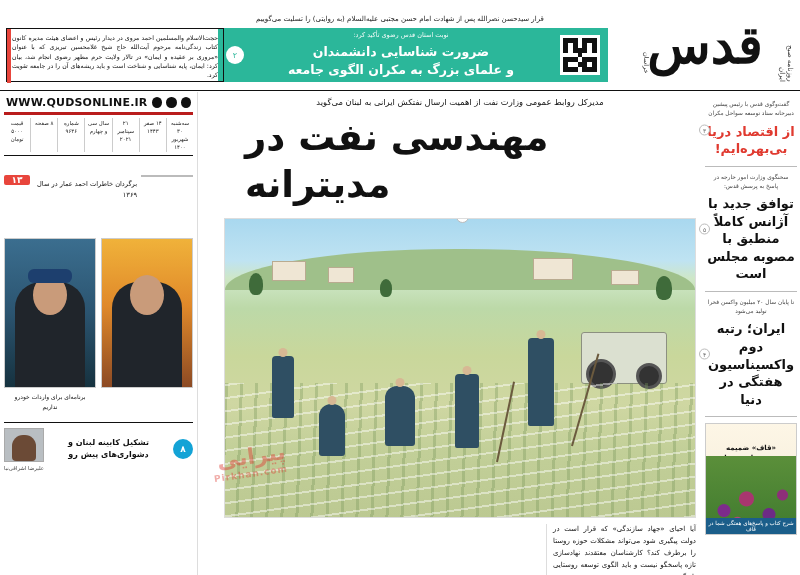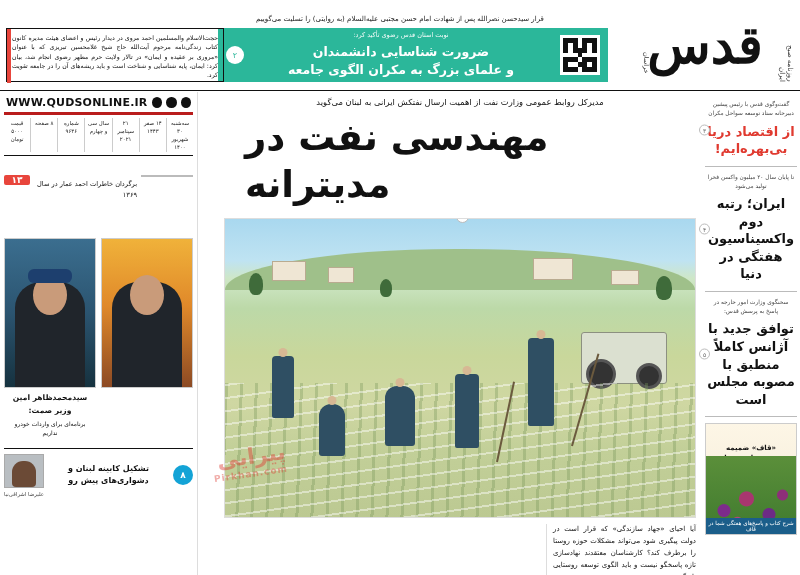--- a/index.html
+++ b/index.html
@@ -335,29 +335,29 @@
 
     <div class="col-right">
 
       <div class="side-item">
         <div class="side-dot">۳</div>
         <div class="side-kicker">گفت‌وگوی قدس با رئیس پیشین دبیرخانه ستاد توسعه سواحل مکران</div>
         <div class="side-title red">از اقتصاد دریا بی‌بهره‌ایم!</div>
       </div>
 
       <div class="side-item">
+        <div class="side-dot">۵</div>
+        <div class="side-kicker">سخنگوی وزارت امور خارجه در پاسخ به پرسش قدس:</div>
+        <div class="side-title">توافق جدید با آژانس کاملاً منطبق با مصوبه مجلس است</div>
+      </div>
+
+      <div class="side-item">
         <div class="side-dot">۴</div>
         <div class="side-kicker">تا پایان سال ۲۰ میلیون واکسن فخرا تولید می‌شود</div>
         <div class="side-title">ایران؛ رتبه دوم واکسیناسیون هفتگی در دنیا</div>
-      </div>
-
-      <div class="side-item">
-        <div class="side-dot">۵</div>
-        <div class="side-kicker">سخنگوی وزارت امور خارجه در پاسخ به پرسش قدس:</div>
-        <div class="side-title">توافق جدید با آژانس کاملاً منطبق با مصوبه مجلس است</div>
       </div>
 
       <div class="side-ad">
         <div class="side-ad-head">«قاف» ضمیمه سه‌شنبه‌های روزنامه قدس</div>
         <div class="side-ad-img"></div>
         <div class="side-ad-footer">شرح کتاب و پاسخ‌های هفتگی شما در قاف</div>
       </div>
     </div>
 
     <div class="col-center">
@@ -446,21 +446,20 @@
             <div class="pc-head"></div>
           </div>
         </div>
         <div class="photo-card">
           <div class="img pc-b">
             <div class="pc-person"></div>
             <div class="pc-head"></div>
             <div class="pc-hat"></div>
           </div>
           <div class="cap">
-            <b>سیدمحمدظاهر امین وزیر صمت:</b>
             <span>برنامه‌ای برای واردات خودرو نداریم</span>
           </div>
         </div>
       </div>
 
       <div class="bottom-strip">
         <div class="bs-num">۸</div>
         <div class="bs-text">تشکیل کابینه لبنان و دشواری‌های پیش رو</div>
         <div>
           <div class="bs-photo">

